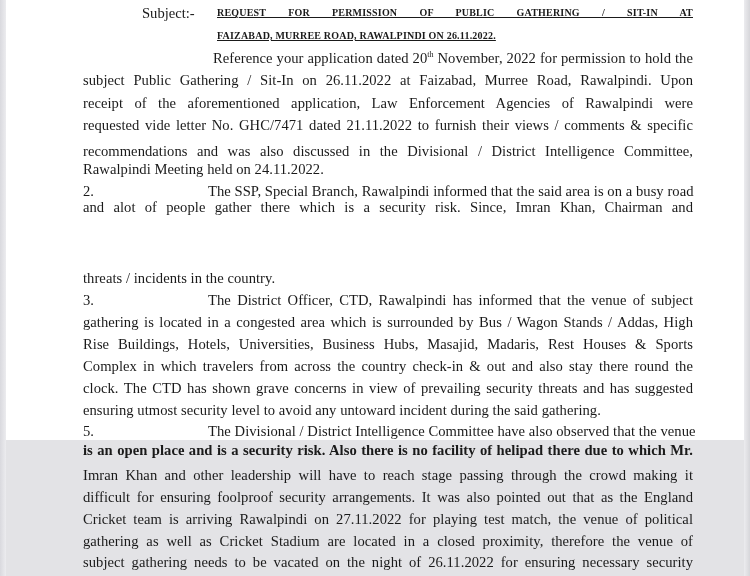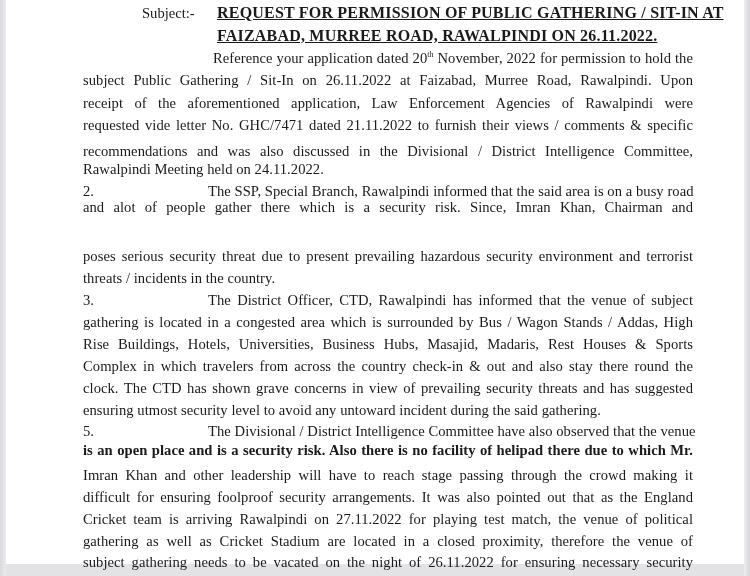--- a/index.html
+++ b/index.html
@@ -3,35 +3,35 @@
 <meta charset="utf-8">
 <style>
   html, body { margin:0; padding:0; }
   body {
     width:750px; height:576px; overflow:hidden; position:relative;
     background:#e3e3e6;
     font-family:"Liberation Serif", "DejaVu Serif", serif;
     color:#1a1a1a;
   }
   .page {
-    position:absolute; left:6px; top:0; width:738px; height:564px;
+    position:absolute; left:6px; top:0; width:738px; height:440px;
     background:#ffffff;
   }
   .edge-left { position:absolute; left:0; top:0; width:6px; height:576px; background:linear-gradient(to right,#d9d9de,#ececef); }
   .edge-right { position:absolute; right:0; top:0; width:6px; height:576px; background:linear-gradient(to left,#d6d6da,#ececef); }
   .line {
     position:absolute; left:77px; width:610px;
     font-size:14.6px; line-height:22px; height:22px;
     white-space:nowrap; text-align:justify; text-align-last:justify;
     letter-spacing:0.05px;
   }
   .line.last { text-align-last:left; }
   .subj-label { position:absolute; left:136px; top:2px; font-size:14.6px; line-height:22px; }
   .subj-title {
-    position:absolute; left:211px; width:476px; font-size:16px; line-height:22px;
+    position:absolute; left:211px; width:476px; font-size:10px; line-height:22px;
     font-weight:bold; text-decoration:underline; text-transform:uppercase;
     text-align:justify; text-align-last:justify; white-space:nowrap; letter-spacing:0.2px;
   }
   .subj-title.l2 { text-align-last:left; }
   .indent-first { left:207px; width:480px; }
   .para-num { position:absolute; left:77px; font-size:14.6px; line-height:22px; }
   .para-start { left:202px; width:485px; }
   sup { font-size:8px; vertical-align:6px; line-height:0; }
 </style>
 </head>
@@ -47,21 +47,20 @@
   <div class="line indent-first" style="top:47px;"><span>Reference your application dated 20</span><sup>th</sup><span> November, 2022 for permission to hold the</span></div>
   <div class="line" style="top:69px;">subject Public Gathering / Sit-In on 26.11.2022 at Faizabad, Murree Road, Rawalpindi. Upon</div>
   <div class="line" style="top:92px;">receipt of the aforementioned application, Law Enforcement Agencies of Rawalpindi were</div>
   <div class="line" style="top:114px;">requested vide letter No. GHC/7471 dated 21.11.2022 to furnish their views / comments &amp; specific</div>
   <div class="line" style="top:140px;">recommendations and was also discussed in the Divisional / District Intelligence Committee,</div>
   <div class="line last" style="top:158px;">Rawalpindi Meeting held on 24.11.2022.</div>
 
   <div class="para-num" style="top:180px;">2.</div>
   <div class="line para-start" style="top:180px;">The SSP, Special Branch, Rawalpindi informed that the said area is on a busy road</div>
   <div class="line" style="top:196px;">and alot of people gather there which is a security risk. Since, Imran Khan, Chairman and</div>
-  <div class="line" style="top:245px;">poses serious security threat due to present prevailing hazardous security environment and terrorist</div>
   <div class="line last" style="top:267px;">threats / incidents in the country.</div>
 
   <div class="para-num" style="top:289px;">3.</div>
   <div class="line para-start" style="top:289px;">The District Officer, CTD, Rawalpindi has informed that the venue of subject</div>
   <div class="line" style="top:311px;">gathering is located in a congested area which is surrounded by Bus / Wagon Stands / Addas, High</div>
   <div class="line" style="top:333px;">Rise Buildings, Hotels, Universities, Business Hubs, Masajid, Madaris, Rest Houses &amp; Sports</div>
   <div class="line" style="top:355px;">Complex in which travelers from across the country check-in &amp; out and also stay there round the</div>
   <div class="line" style="top:377px;">clock. The CTD has shown grave concerns in view of prevailing security threats and has suggested</div>
   <div class="line last" style="top:399px;">ensuring utmost security level to avoid any untoward incident during the said gathering.</div>
 

